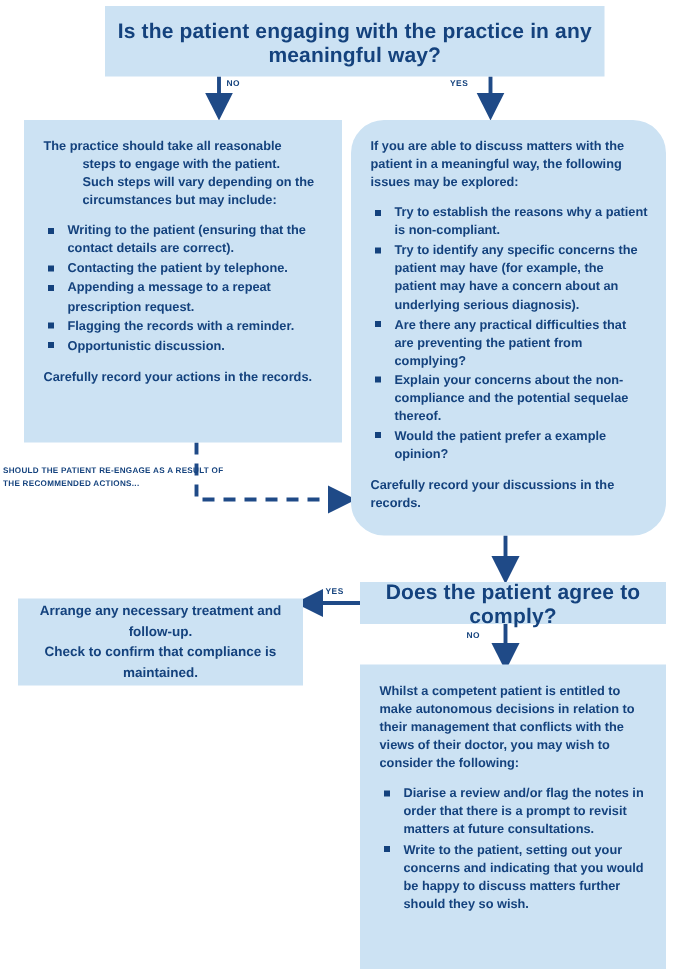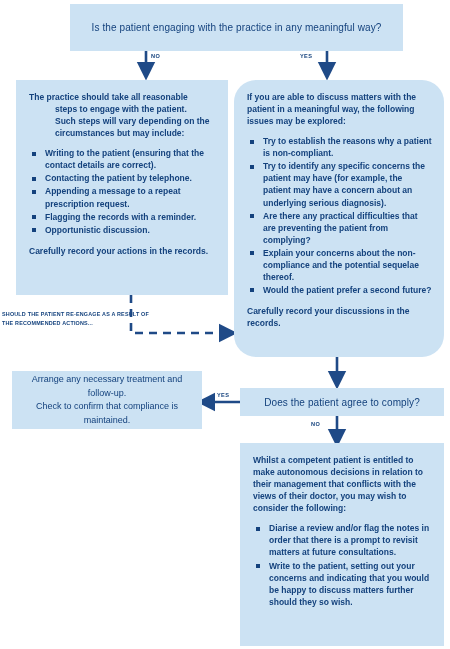--- a/index.html
+++ b/index.html
@@ -37,41 +37,42 @@
     background: #cce2f3;
     color: #14427d;
     box-sizing: border-box;
   }
 
   .node-q {
     display: flex;
     align-items: center;
     justify-content: center;
     text-align: center;
-    font-size: 10px;
-    font-weight: 400;
+    font-size: 14px;
+    font-weight: 700;
     letter-spacing: 0.1px;
   }
 
   .node-body {
     padding: 11px 12px 10px 13px;
     font-size: 8.5px;
     font-weight: 700;
     line-height: 1.42;
   }
 
   .node-center {
     display: flex;
     align-items: center;
     justify-content: center;
     text-align: center;
     font-size: 9px;
-    font-weight: 400;
+    font-weight: 700;
     line-height: 1.5;
     padding: 6px 10px;
+    margin-top: 28px;
   }
 
   .para { margin: 0; }
   .para + .para { margin-top: 0px; padding-left: 26px; }
   .gap { height: 8px; }
 
   ul.bullets {
     list-style: none;
     margin: 0;
     padding: 0;
@@ -189,21 +190,21 @@
   </div>
 
   <div class="node node-body" id="box-yes-engage">
     <p class="para">If you are able to discuss matters with the patient in a meaningful way, the following issues may be explored:</p>
     <div class="gap"></div>
     <ul class="bullets">
       <li>Try to establish the reasons why a patient is non-compliant.</li>
       <li>Try to identify any specific concerns the patient may have (for example, the patient may have a concern about an underlying serious diagnosis).</li>
       <li>Are there any practical difficulties that are preventing the patient from complying?</li>
       <li>Explain your concerns about the non-compliance and the potential sequelae thereof.</li>
-      <li>Would the patient prefer a second future?</li>
+      <li>Would the patient prefer a example opinion?</li>
     </ul>
     <div class="gap"></div>
     <p class="para">Carefully record your discussions in the records.</p>
   </div>
 
   <div class="side-note" id="side-note-1">SHOULD THE PATIENT RE-ENGAGE AS A RESULT OF THE RECOMMENDED ACTIONS...</div>
 
   <div class="node node-center" id="box-arrange">
     <div>
       <div>Arrange any necessary treatment and follow-up.</div>

